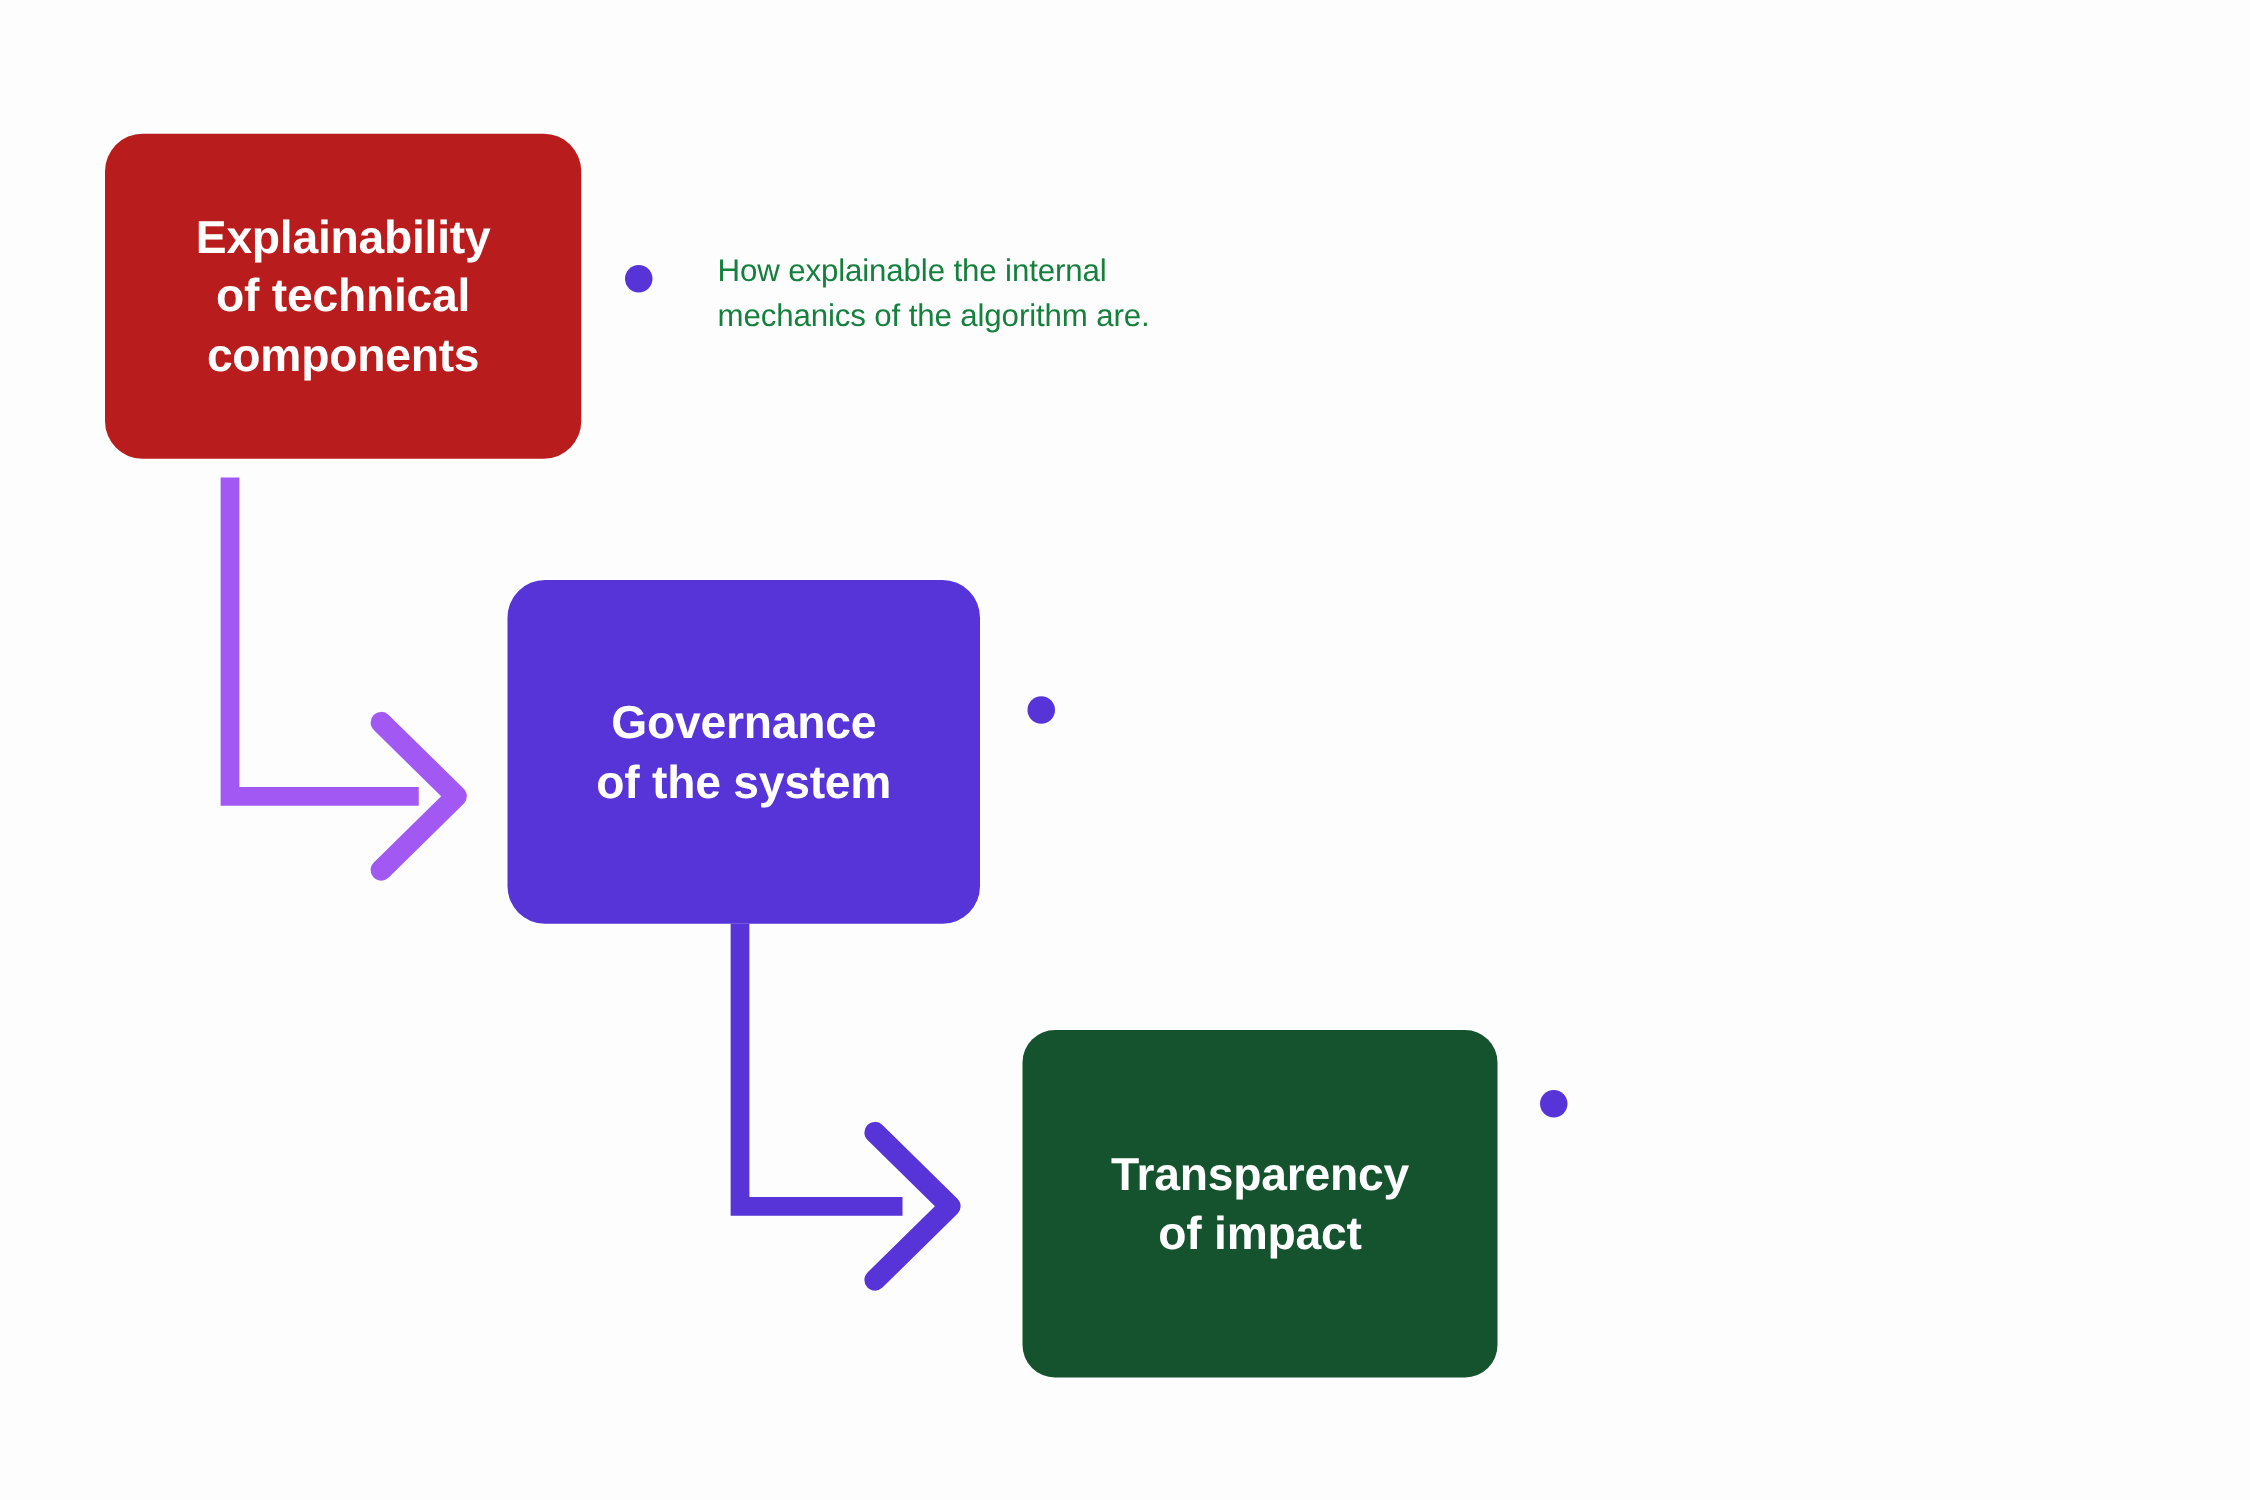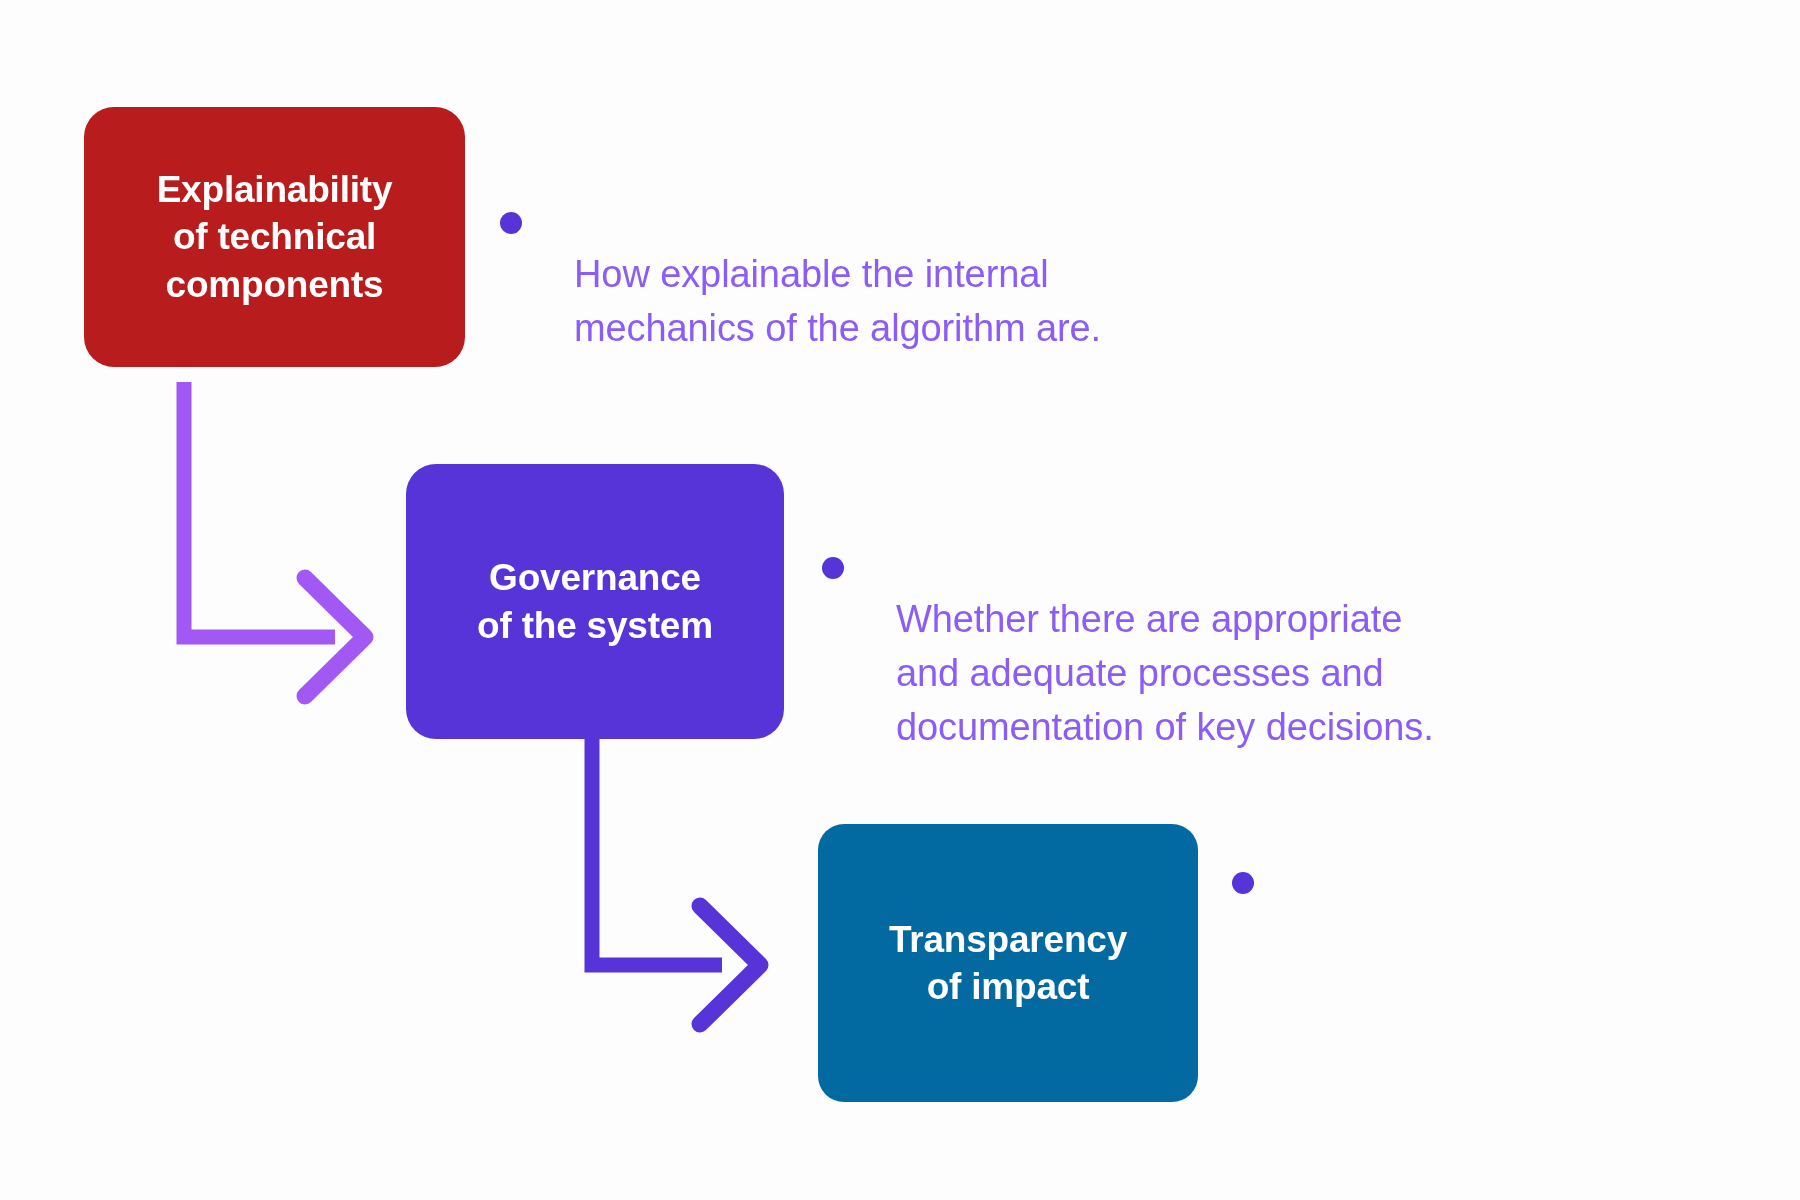--- a/index.html
+++ b/index.html
@@ -59,44 +59,43 @@
     background: #5634d8;
     font-size: 37px;
     padding: 0 12px;
   }
   #node-transparency {
     left: 818px;
     top: 824px;
     width: 380px;
     height: 278px;
     border-radius: 26px;
-    background: #0369a1;
+    background: #14532d;
     font-size: 37px;
     padding: 0 22px;
   }
   .bullet-block {
     position: absolute;
     display: flex;
     align-items: flex-start;
   }
   .bullet-dot {
     flex: 0 0 auto;
     width: 22px;
     height: 22px;
     border-radius: 50%;
     background: #5634d8;
     margin-top: 12px;
   }
   .bullet-text {
-    color: #8b5cf6;
-    font-size: 38px;
+    color: #15803d;
+    font-size: 25px;
     line-height: 1.42;
     white-space: pre-line;
     letter-spacing: -0.1px;
-    margin-top: 48px;
   }
   #bullet-1 {
     left: 500px;
     top: 200px;
   }
   #bullet-1 .bullet-text { margin-left: 52px; }
   #bullet-2 {
     left: 822px;
     top: 545px;
   }
@@ -134,22 +133,19 @@
 of impact</div>
 
   <div class="bullet-block" id="bullet-1">
     <span class="bullet-dot"></span>
     <span class="bullet-text">How explainable the internal
 mechanics of the algorithm are.</span>
   </div>
 
   <div class="bullet-block" id="bullet-2">
     <span class="bullet-dot"></span>
-    <span class="bullet-text">Whether there are appropriate
-and adequate processes and
-documentation of key decisions.</span>
   </div>
 
   <div class="bullet-block" id="bullet-3">
     <span class="bullet-dot"></span>
   </div>
 
 </div>
 
 </body></html>

